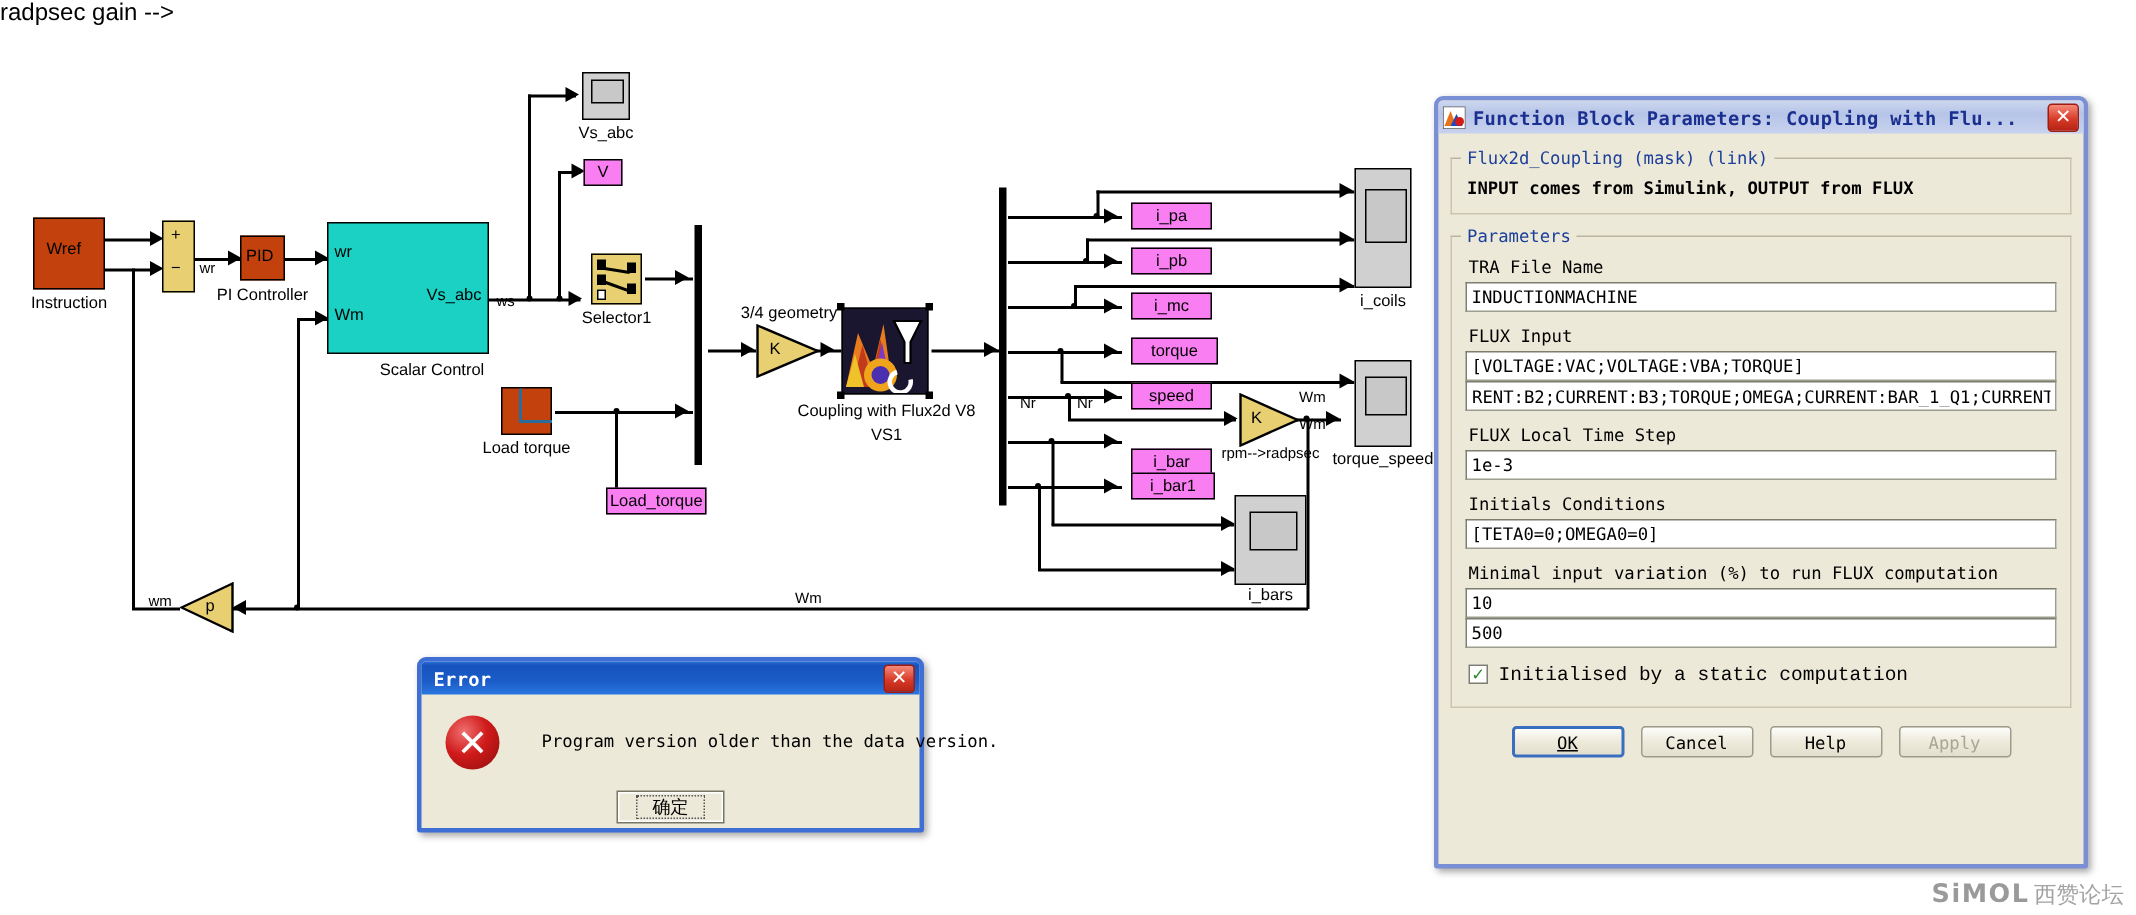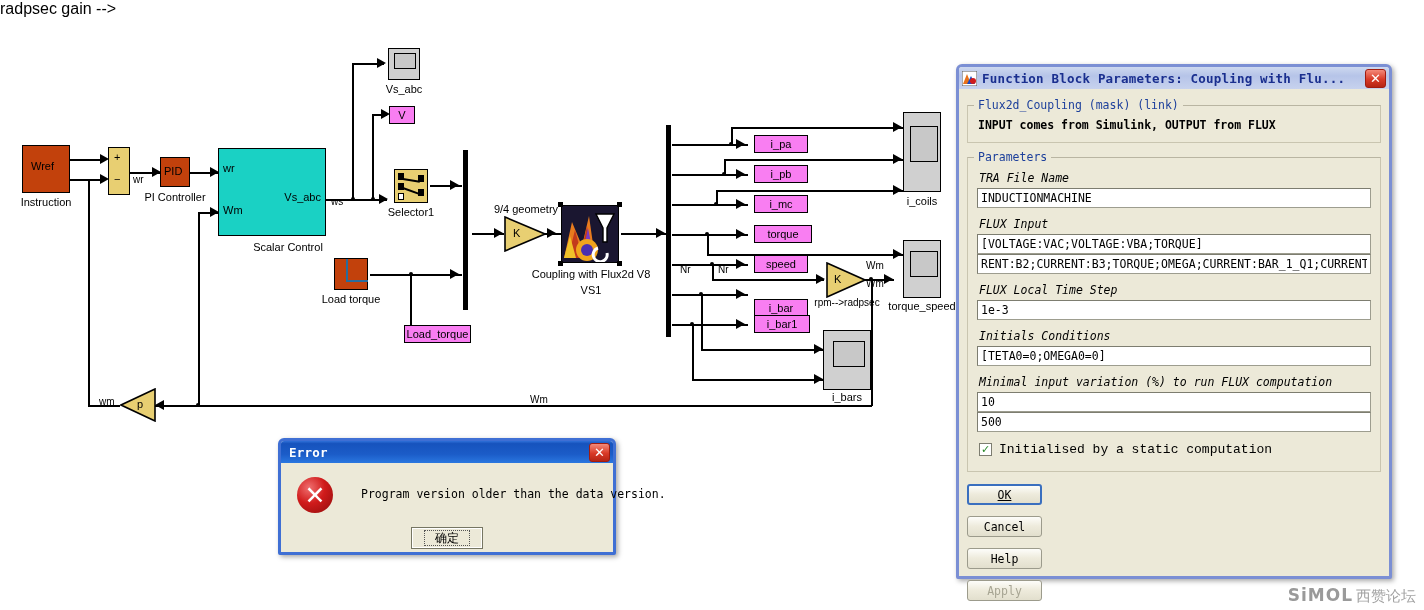--- a/index.html
+++ b/index.html
@@ -89,38 +89,37 @@
     margin:8px 0 0 0;padding:8px 8px 8px 8px;background:#ece9d8;
   }
   .grp-lbl{
     position:absolute;top:-8px;left:6px;background:#ece9d8;padding:0 4px;
     font-family:"DejaVu Sans Mono", monospace;font-size:11.5px;color:#1c3f9b;
   }
   .mono{font-family:"DejaVu Sans Mono", monospace;}
   .fld-lbl{
     font-family:"DejaVu Sans Mono", monospace;font-size:11.5px;color:#000;
     margin:9px 0 3px 2px;
-    font-style:italic;
   }
   .fld{
     box-sizing:border-box;width:100%;height:20px;
     border:1px solid #9d9d8f;border-top-color:#7d7d70;border-left-color:#7d7d70;
     background:#fff;font-family:"DejaVu Sans Mono", monospace;font-size:11.5px;
     color:#000;padding:1px 3px;outline:none;
   }
   .chkrow{display:flex;align-items:center;margin:10px 0 2px 2px;}
   .chk{
     width:13px;height:13px;box-sizing:border-box;background:#fff;
     border:1px solid #7d7d70;display:flex;align-items:center;justify-content:center;
     color:#2a8a2a;font-size:11px;line-height:1;font-family:"DejaVu Sans", sans-serif;
   }
   .chk-lbl{
     font-family:Liberation Mono, monospace;font-size:13px;margin-left:7px;color:#000;
   }
-  .btnrow{display:flex;justify-content:center;gap:11px;margin-top:12px;flex-direction:column;}
+  .btnrow{display:flex;justify-content:center;gap:11px;margin-top:12px;}
   .btn{
     width:75px;height:21px;box-sizing:border-box;
     border:1px solid #9c9b8c;border-radius:3px;
     background:linear-gradient(to bottom,#fdfdfa,#eeebdc 48%,#e2dfcd);
     font-family:"DejaVu Sans Mono", monospace;font-size:11.5px;color:#000;
     display:flex;align-items:center;justify-content:center;
   }
   .btn.default{border:2px solid #3a6fbf;}
   .btn.disabled{color:#a7a593;}
   .btn u{text-decoration:underline;}
@@ -333,21 +332,21 @@
   
   <div class="tag" style="left:404px;top:325px;width:67px;">Load_torque</div>
 
   
   <div class="gain" style="left:504px;top:216px;">
     <svg width="42" height="36" viewBox="0 0 42 36">
       <polygon points="1,1 41,18 1,35" fill="#e8cf72" stroke="#000" stroke-width="1.6"></polygon>
     </svg>
     <div class="inblk-txt" style="left:9px;top:11px;font-size:11px;">K</div>
   </div>
-  <div class="blk-label" style="left:488px;top:203px;width:76px;">9/4 geometry</div>
+  <div class="blk-label" style="left:488px;top:203px;width:76px;">3/4 geometry</div>
 
   
   <div class="blk" style="left:561px;top:205px;width:58px;height:58px;background:#222;overflow:hidden;">
     <svg width="58" height="58" viewBox="0 0 58 58">
       <rect x="0" y="0" width="58" height="58" fill="#1a1630"></rect>
       <polygon points="2,52 10,16 20,40 27,10 33,52" fill="#e87b1e"></polygon>
       <polygon points="6,52 13,24 19,46 25,20 30,52" fill="#c23a1c"></polygon>
       <polygon points="2,52 8,30 14,52" fill="#f0c22a"></polygon>
       <polygon points="20,52 26,22 32,52" fill="#7a3bc4"></polygon>
       <circle cx="25" cy="44" r="11" fill="#f0a41c"></circle>

